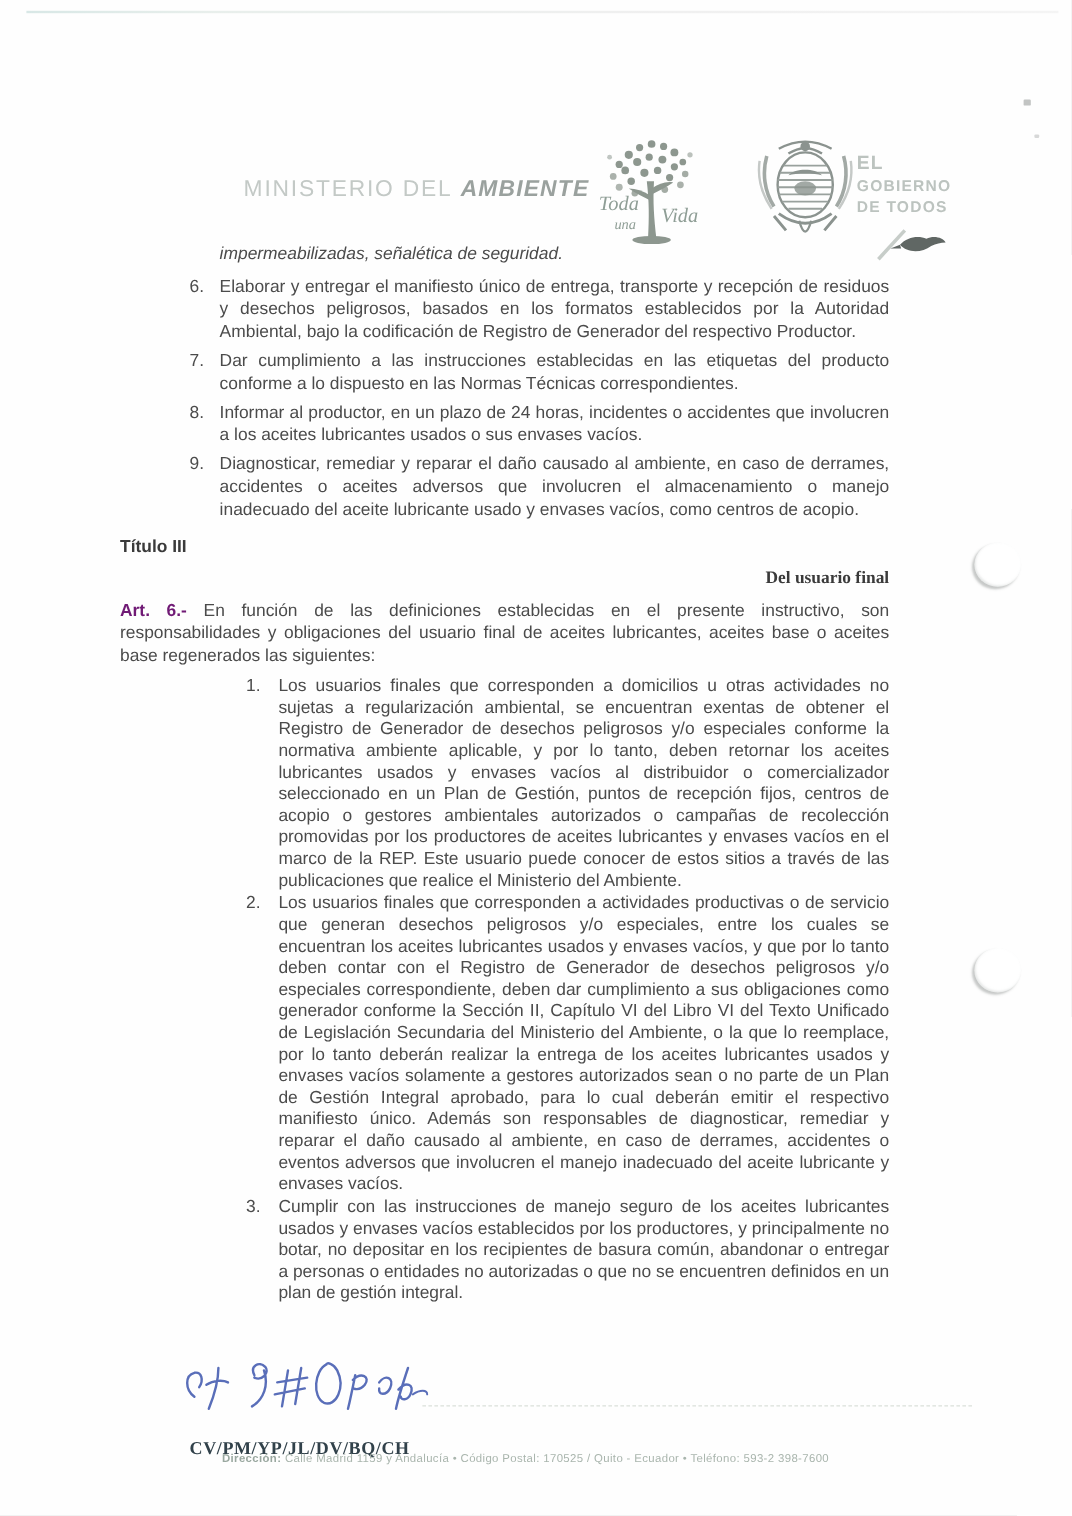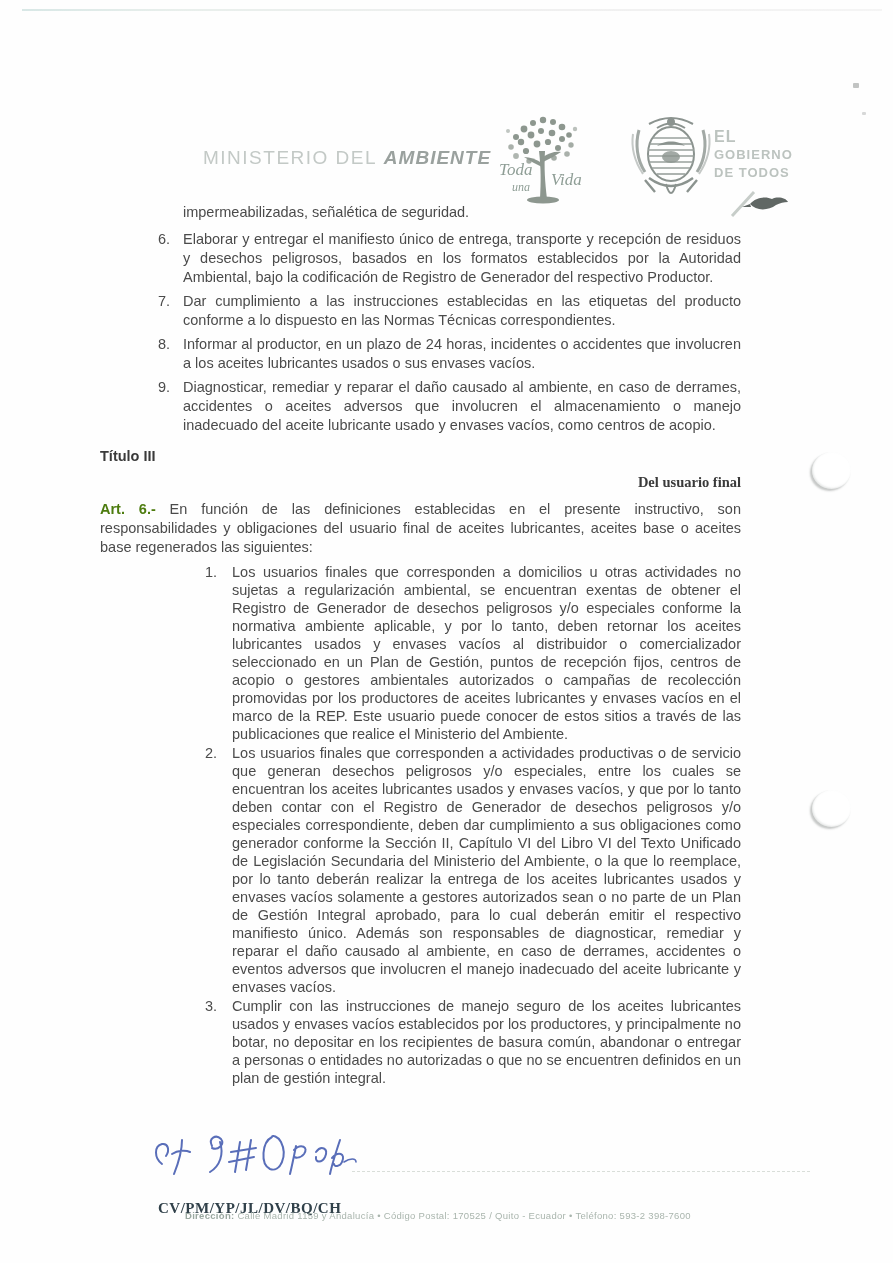--- a/index.html
+++ b/index.html
@@ -34,28 +34,28 @@
   .tree-logo  { position:absolute; left:496px; top:111px; width:96px; height:96px; }
   .arms-logo  { position:absolute; left:621px; top:110px; width:100px; height:98px; }
   .gob-text {
     position:absolute; left:714px; top:128px; color:#bcc3bf; font-weight:bold;
     letter-spacing:1px; line-height:18px; font-size:13px;
   }
   .gob-text .el { font-size:16px; display:block; }
   .gob-bird { position:absolute; left:728px; top:188px; width:64px; height:30px; }
   
   .content { position:absolute; left:100px; top:203px; width:641px; font-size:14.5px; }
-  .cont-line { margin:0 0 8px 83px; line-height:19px; }
+  .cont-line { margin:0 0 8px 83px; line-height:19px;font-style:italic; }
   .oitem { display:flex; margin-bottom:5px; line-height:19px; }
   .oitem .num { flex:none; width:25px; margin-left:58px; }
   .oitem .txt { flex:1; text-align:justify; }
   .heading { text-align:left; font-weight:bold; color:#3a3a3a; margin:12px 0 7px 0; line-height:19px; }
   .subheading { text-align:right; font-weight:bold; color:#3a3a3a; margin:0 0 8px 0; line-height:19px;font-family:Liberation Serif, serif; }
   .article { text-align:justify; line-height:19px; margin:0 0 6px 0; }
-  .article b { color:#4d7c0f; }
+  .article b { color:#701a75; }
   .iitem { display:flex; margin-bottom:1px; line-height:18px; }
   .iitem .num { flex:none; width:27px; margin-left:105px; }
   .iitem .txt { flex:1; text-align:justify; }
   
   .signature { position:absolute; left:148px; top:1124px; width:210px; height:58px; }
   .footer-initials {
     position:absolute; left:158px; top:1161px; font-weight:bold; font-size:15px;
     color:#31414a; letter-spacing:.5px; font-family:"Liberation Serif", serif;margin-top:39px;
   }
   .footer-rule {

